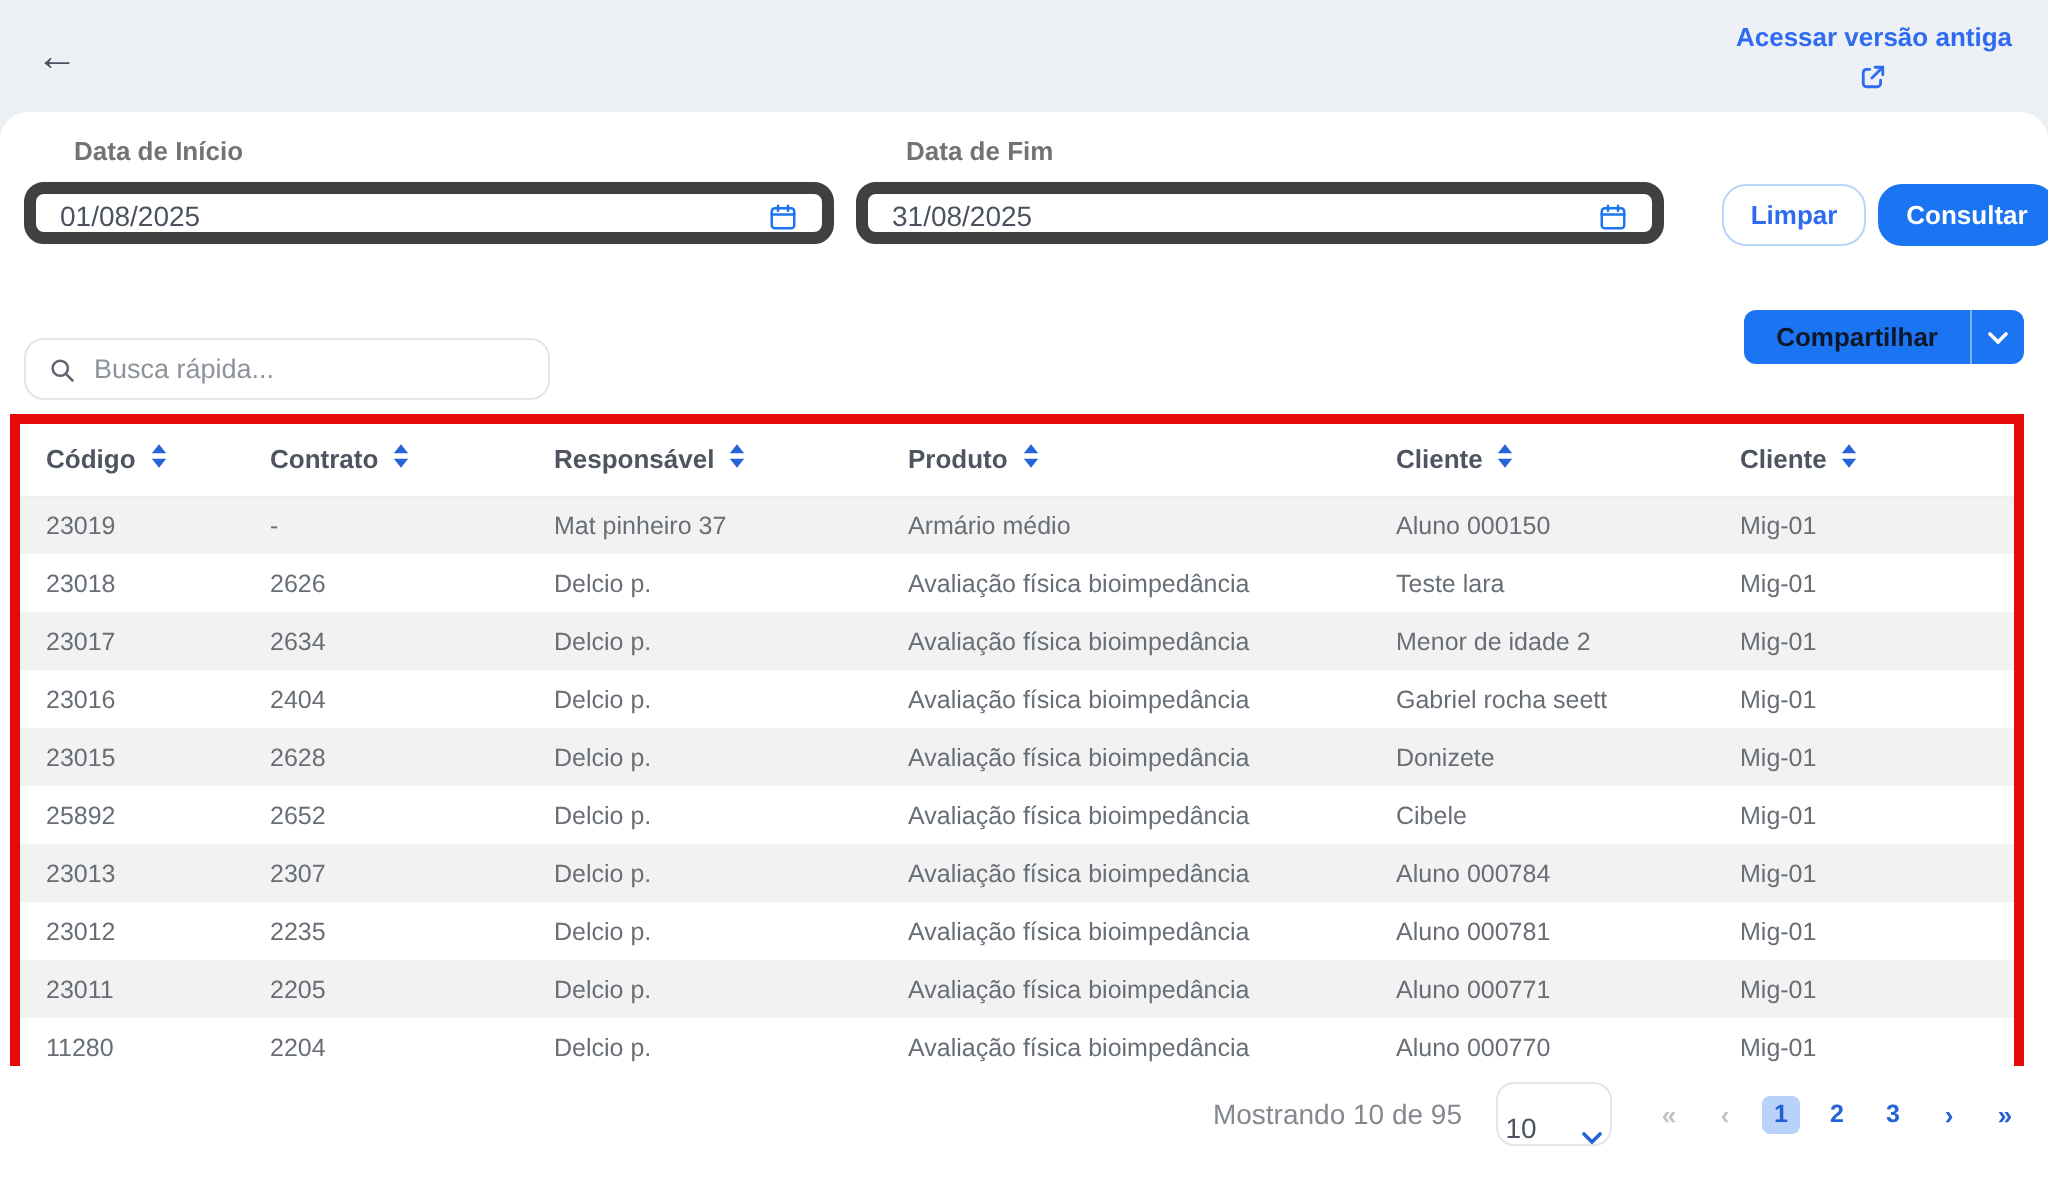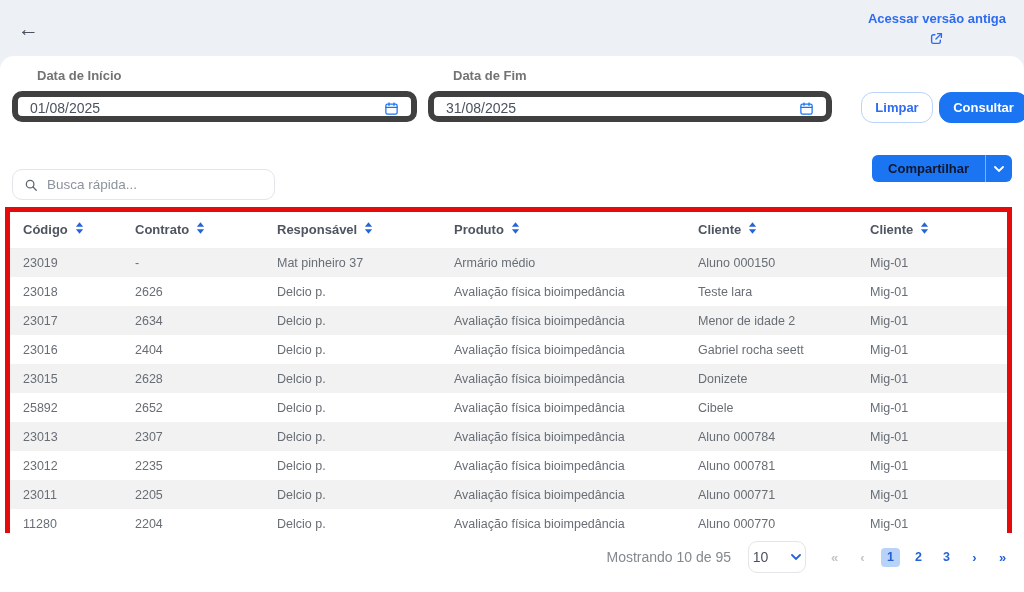--- a/index.html
+++ b/index.html
@@ -41,21 +41,21 @@
   thead th{ height:36px; text-align:left; font-size:13px; font-weight:700; color:#4e5560; border-bottom:1px solid #efefef; background:#fff; }
   thead th .th-inner{ display:inline-flex; align-items:center; gap:7px; cursor:pointer; }
   tbody td{ height:29px; font-size:12.5px; color:#686e75; overflow:hidden; white-space:nowrap; text-overflow:ellipsis; }
   tbody tr:nth-child(odd){ background:#f2f2f2; }
   tbody tr:nth-child(even){ background:#ffffff; }
   th:first-child, td:first-child{ padding-left:13px; }
   th, td{ padding-right:8px; }
   
   .pager{ position:absolute; top:485px; right:12px; display:flex; align-items:center; gap:9px; }
   .pager-summary{ font-size:14px; color:#83898f; margin-right:8px; }
-  .page-size{ width:58px; height:32px; border:1px solid #e3e5e8; border-radius:9px; display:flex; align-items:center; justify-content:center; gap:23px; font-size:14px; color:#4a5260; cursor:pointer; margin-right:10px; }
+  .page-size{ width:58px; height:32px; border:1px solid #e3e5e8; border-radius:9px; display:flex; align-items:flex-end; justify-content:center; gap:23px; font-size:14px; color:#4a5260; cursor:pointer; margin-right:10px; }
   .pg{ font-size:12.5px; font-weight:700; width:19px; height:19px; display:flex; align-items:center; justify-content:center; border-radius:4px; cursor:pointer; }
   .pg.num{ color:#2563d9; }
   .pg.active{ background:#b9d2fa; color:#2161d1; }
   .pg.arrow{ color:#2563d9; font-size:13px; }
   .pg.disabled{ color:#c0c4c9; cursor:default; }
 </style>
 </head>
 <body>
 
 <div class="topbar">

